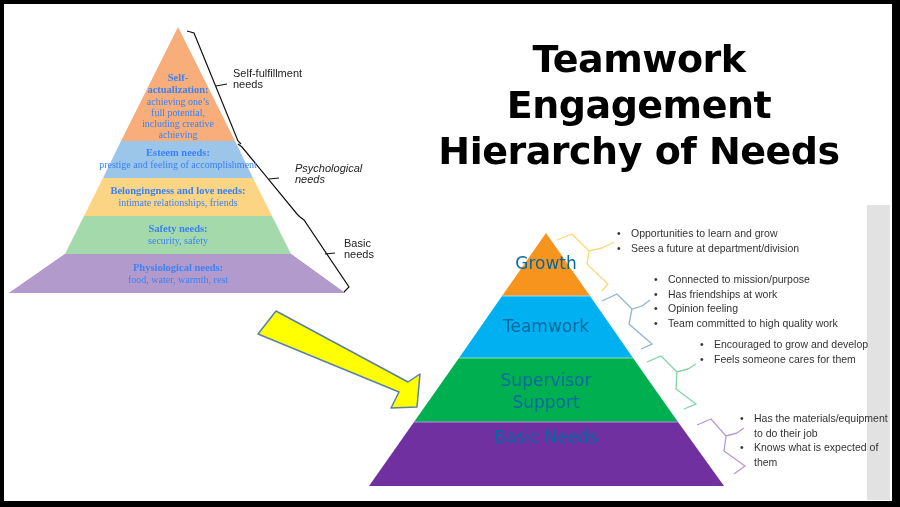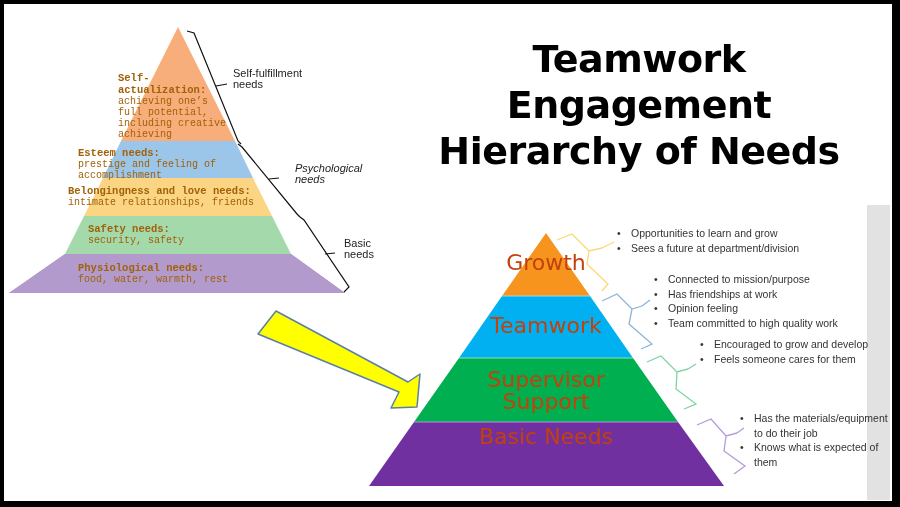--- a/index.html
+++ b/index.html
@@ -1,24 +1,24 @@
 <!DOCTYPE html>
 <html><head>
 <meta charset="utf-8">
 <style>
   html, body { margin:0; padding:0; }
   body { width:900px; height:507px; background:#000; position:relative; overflow:hidden; font-family:"Liberation Sans", sans-serif; }
   #canvas { position:absolute; left:4px; top:4px; width:888px; height:497px; background:#fff; overflow:hidden; }
   svg.layer { position:absolute; left:0; top:0; }
   .title { position:absolute; left:395px; top:32px; width:480px; text-align:center; font-family:"DejaVu Sans", sans-serif; font-weight:bold; font-size:38px; line-height:46px; color:#000; letter-spacing:-0.5px; }
-  .lp-text { position:absolute; text-align:left; color:#a16207; font-family:Liberation Mono, monospace; }
+  .lp-text { position:absolute; text-align:center; color:#3b82f6; font-family:Liberation Serif, serif; }
   .lp-bold { font-weight:bold; font-size:10.5px; line-height:12px; }
   .lp-sub { font-size:10px; line-height:11px; }
   .lp-label { position:absolute; font-size:11px; line-height:11px; color:#222; }
-  .rp-label { position:absolute; text-align:center; font-family:"DejaVu Sans", sans-serif; font-size:22px; line-height:22px; color:#c2410c; }
+  .rp-label { position:absolute; text-align:center; font-family:"DejaVu Sans", sans-serif; font-size:17px; line-height:22px; color:#0369a1; }
   .gray-panel { position:absolute; left:863px; top:201px; width:23px; height:295px; background:#e2e2e2; }
   ul.blist { position:absolute; margin:0; padding:0; list-style:none; font-family:"Liberation Sans", sans-serif; font-size:10.5px; line-height:14.5px; color:#333; }
   ul.blist li { position:relative; padding-left:14px; }
   ul.blist li::before { content:"•"; position:absolute; left:0; top:0; color:#333; }
 </style>
 </head>
 <body>
 
 <div id="canvas">
 

